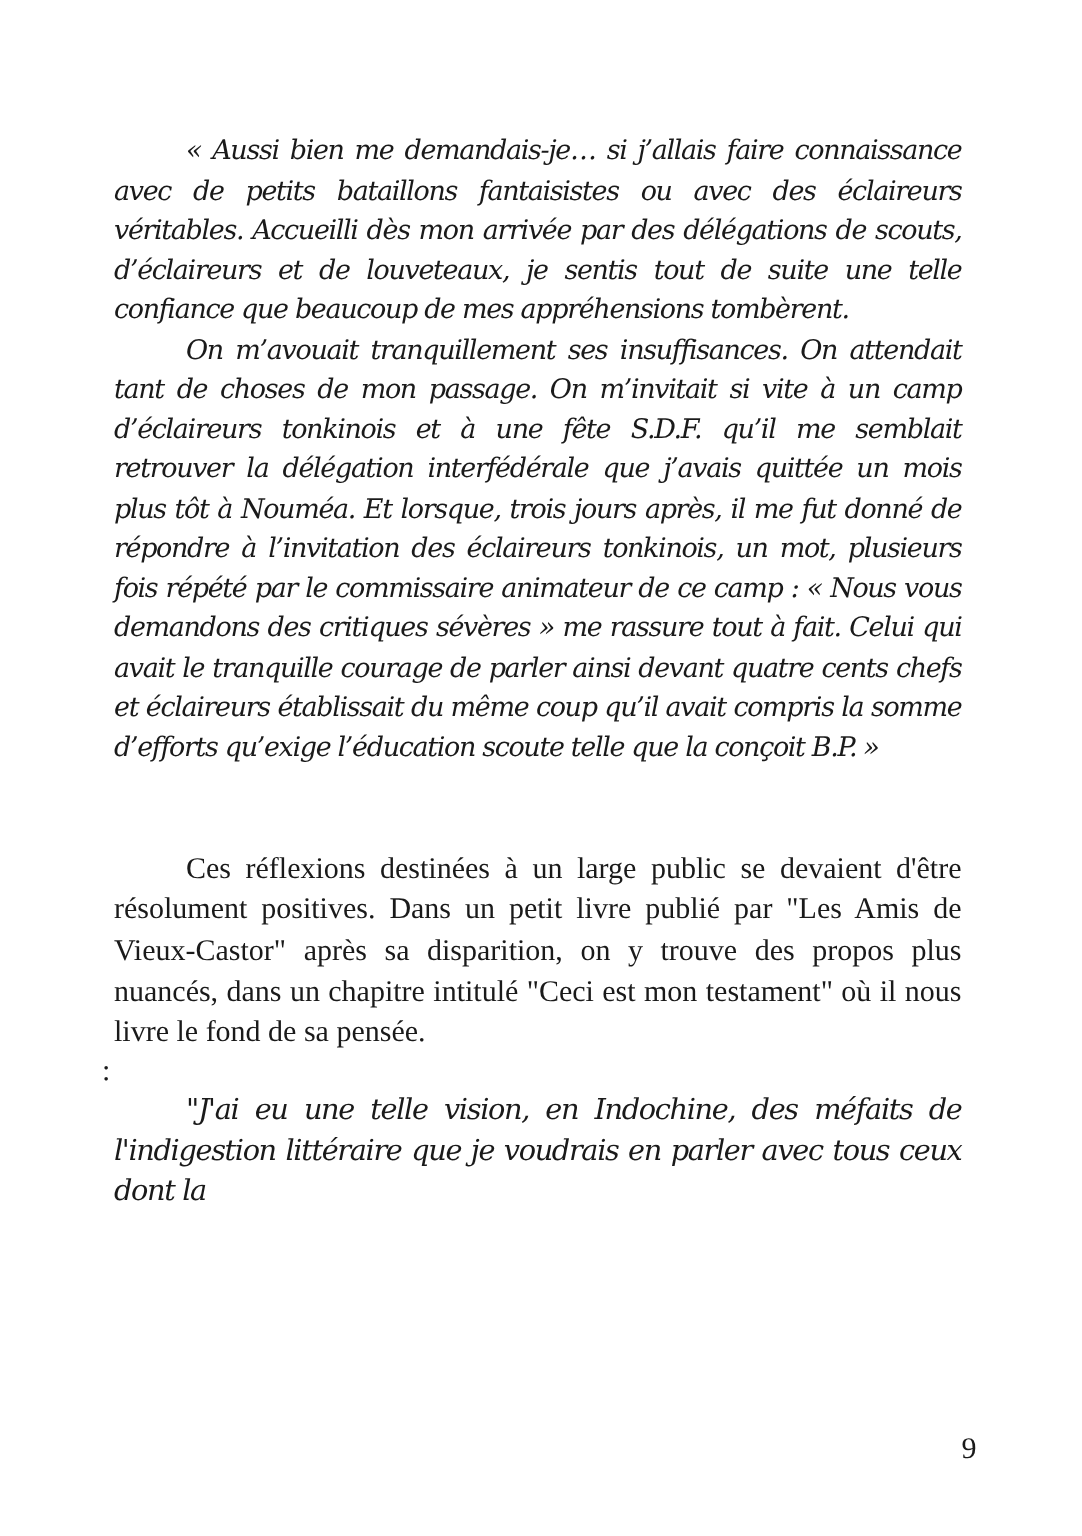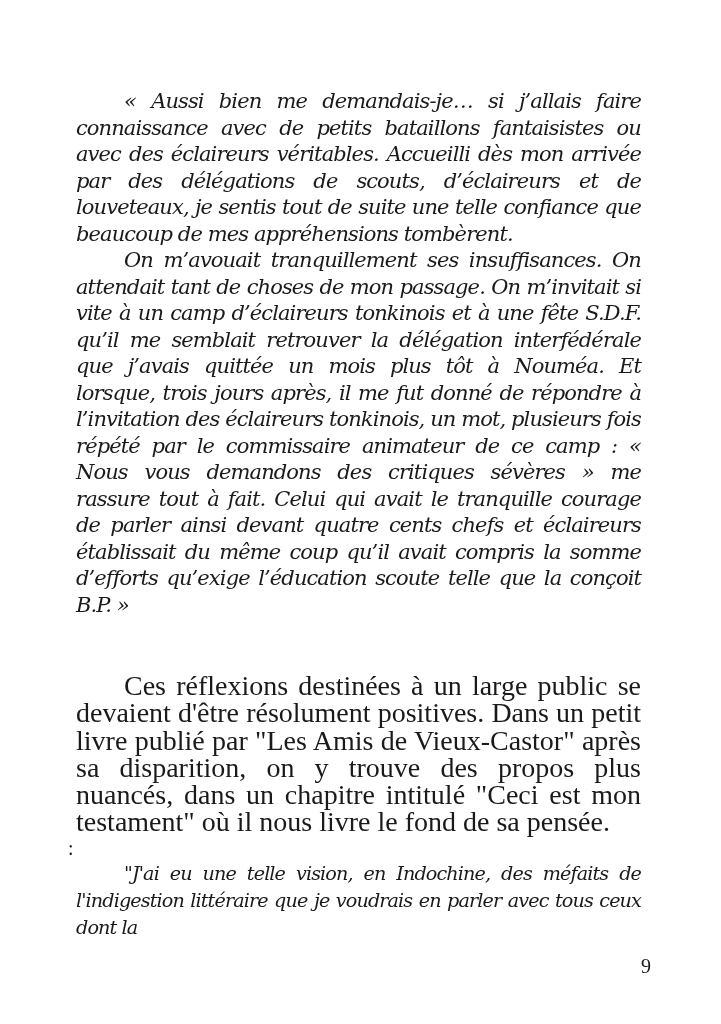--- a/index.html
+++ b/index.html
@@ -1,20 +1,20 @@
 <!DOCTYPE html>
 <html><head>
   <meta charset="utf-8">
   <style>
     html, body { margin: 0; padding: 0; background: #ffffff; }
     body { width: 721px; height: 1024px; position: relative; overflow: hidden; color: #1a1a1a; }
     .page { position: absolute; left: 76px; top: 88px; width: 565px; }
-    .quote { font-family: "DejaVu Serif", "Liberation Serif", serif; font-style: italic; font-size: 21px; line-height: 26.5px; letter-spacing: -0.9px; text-align: justify; }
+    .quote { font-family: "DejaVu Serif", "Liberation Serif", serif; font-style: italic; font-size: 18px; line-height: 26.5px; letter-spacing: -0.9px; text-align: justify; }
     .quote p { margin: 0; text-indent: 48px; }
-    .body-text { font-family: "Liberation Serif", serif; font-size: 28px; line-height: 27.3px; text-align: justify; margin-top: 54px; }
+    .body-text { font-family: "Liberation Serif", serif; font-size: 20px; line-height: 27.3px; text-align: justify; margin-top: 54px; }
     .body-text p { margin: 0; text-indent: 48px; }
     .colon-line { font-family: "Liberation Serif", serif; font-size: 20px; line-height: 24px; margin-left: -8px; }
     .quote2 { font-family: "DejaVu Serif", "Liberation Serif", serif; font-style: italic; font-size: 19.2px; line-height: 27px; letter-spacing: -0.9px; text-align: justify; }
     .quote2 p { margin: 0; text-indent: 48px; }
     .page-number { position: absolute; left: 641px; top: 955px; font-family: "Liberation Serif", serif; font-size: 20px; }
   </style>
 </head>
 <body>
 
 <div class="page">

